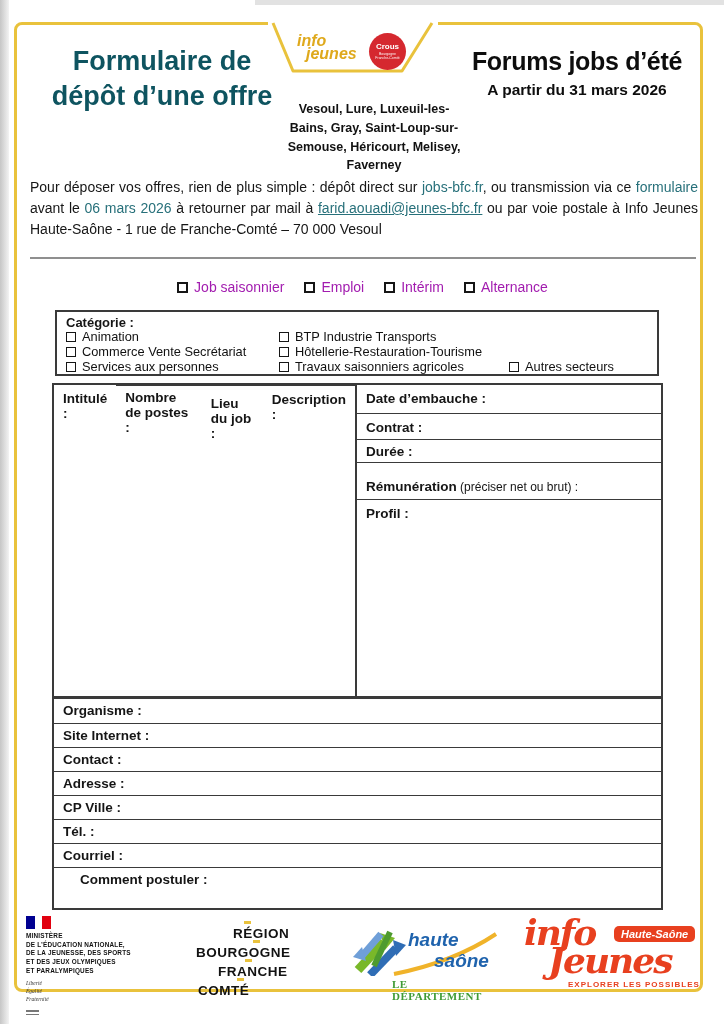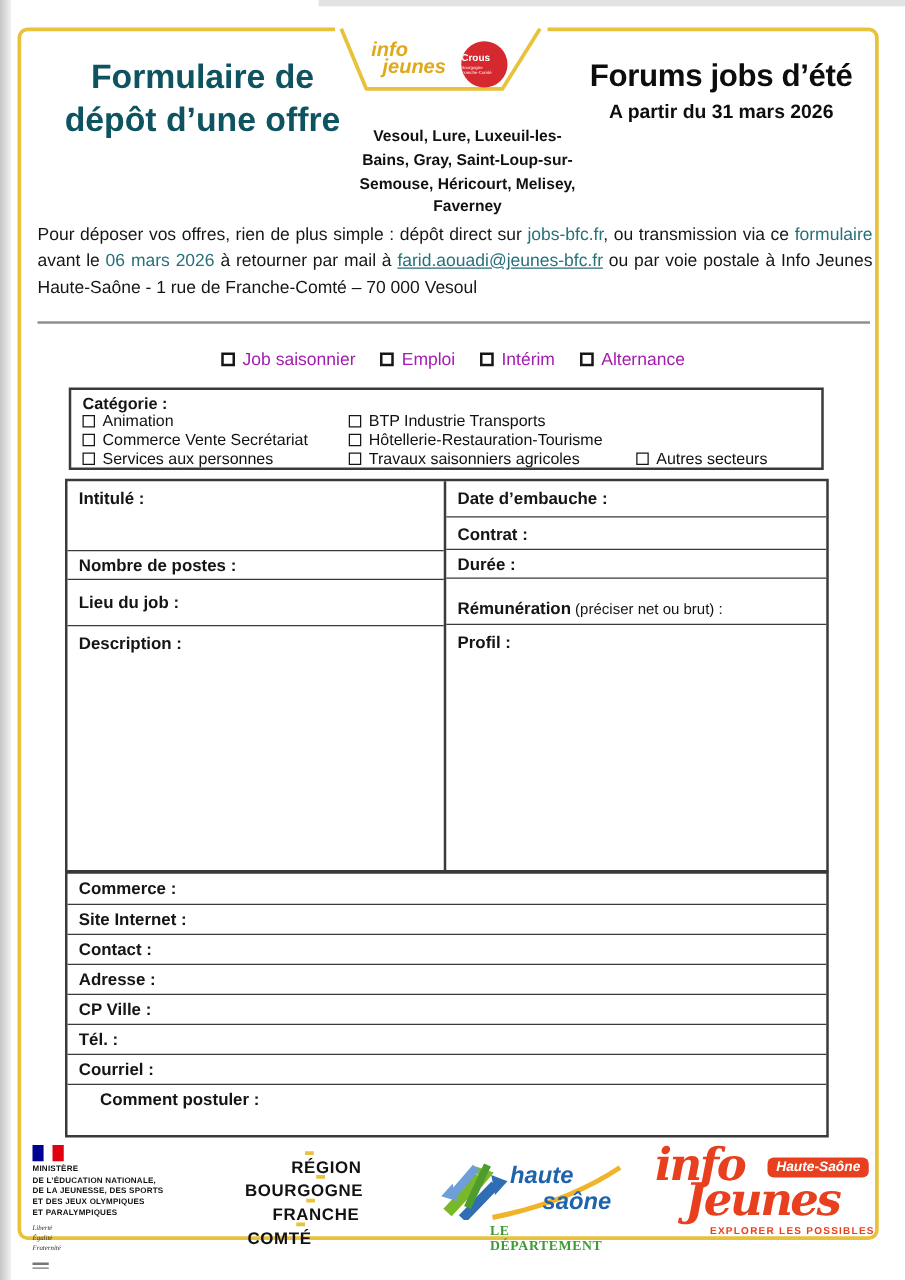--- a/index.html
+++ b/index.html
@@ -29,21 +29,21 @@
   .event-date { font-size:15.5px; font-weight:700; margin-top:5px; }
   .cities { left:285px; top:100px; width:178px; text-align:center;
     font-size:12.5px; font-weight:700; line-height:1.5; color:#111; }
 
   
   .ij-top { left:293px; top:33px; width:74px; height:34px; color:#dfa91c;
     font-style:italic; font-weight:700; font-size:16px; line-height:1; }
   .ij-top .w1 { display:block; margin-left:4px; }
   .ij-top .w2 { display:block; margin-top:-3px; margin-left:13px; }
   .crous { left:369px; top:33px; width:37px; height:37px; border-radius:50%;
-    background:#d5282f; color:#fff; text-align:left; overflow:hidden; }
+    background:#d5282f; color:#fff; text-align:center; overflow:hidden; }
   .crous .cname { font-size:8px; font-weight:700; margin-top:10px; line-height:1.1; }
   .crous .csub { font-size:3.5px; line-height:1.25; opacity:.95; }
 
   
   .intro { left:30px; top:177px; width:668px; font-size:14px; line-height:1.5;
     text-align:justify; color:#161616; }
   .teal { color:#27707a; }
   .email-link { color:#27707a; text-decoration:underline; }
   .divider { left:30px; top:257px; width:666px; height:2px; background:#8f8f8f; }
 
@@ -55,21 +55,21 @@
   .cb2 { width:10px; height:10px; border:1.8px solid #161616; margin-right:6px; flex:none; }
 
   
   .cat-box { left:55px; top:310px; width:604px; height:66px; border:2px solid #3a3a3a; }
   .cat-title { position:absolute; left:9px; top:3px; font-size:13px; font-weight:700; }
   .cat-item { position:absolute; display:flex; align-items:center; font-size:12.8px; color:#111; }
 
   
   .job-table { left:52px; top:383px; width:611px; height:315px;
     border:2px solid #3a3a3a; display:flex; }
-  .mt-left { width:303px; border-right:2px solid #3a3a3a; display:flex; flex-direction:column; }
+  .mt-left { width:303px; border-right:2px solid #3a3a3a; display:flex; }
   .mt-right { flex:1; display:flex; flex-direction:column; }
   .cell { padding:6px 9px 0; font-size:13.5px; font-weight:700; }
   .bt { border-top:1.5px solid #3a3a3a; }
   .fill { flex:1; }
   .note { font-weight:400; font-size:12px; }
 
   
   .org-table { left:52px; top:697px; width:611px; height:213px;
     border:2px solid #3a3a3a; display:flex; flex-direction:column; }
   .orow { height:24px; padding:4px 9px 0; font-size:13.5px; font-weight:700; }
@@ -234,21 +234,21 @@
         <span>Rémunération</span><span class="note"> (préciser net ou brut) :</span>
       </div>
       <div class="cell bt fill">
         <span>Profil :</span>
       </div>
     </div>
   </div>
 
   <div class="abs org-table">
     <div class="orow">
-      <span>Commerce :</span>
+      <span>Organisme :</span>
     </div>
     <div class="orow">
       <span>Site Internet :</span>
     </div>
     <div class="orow">
       <span>Contact :</span>
     </div>
     <div class="orow">
       <span>Adresse :</span>
     </div>

